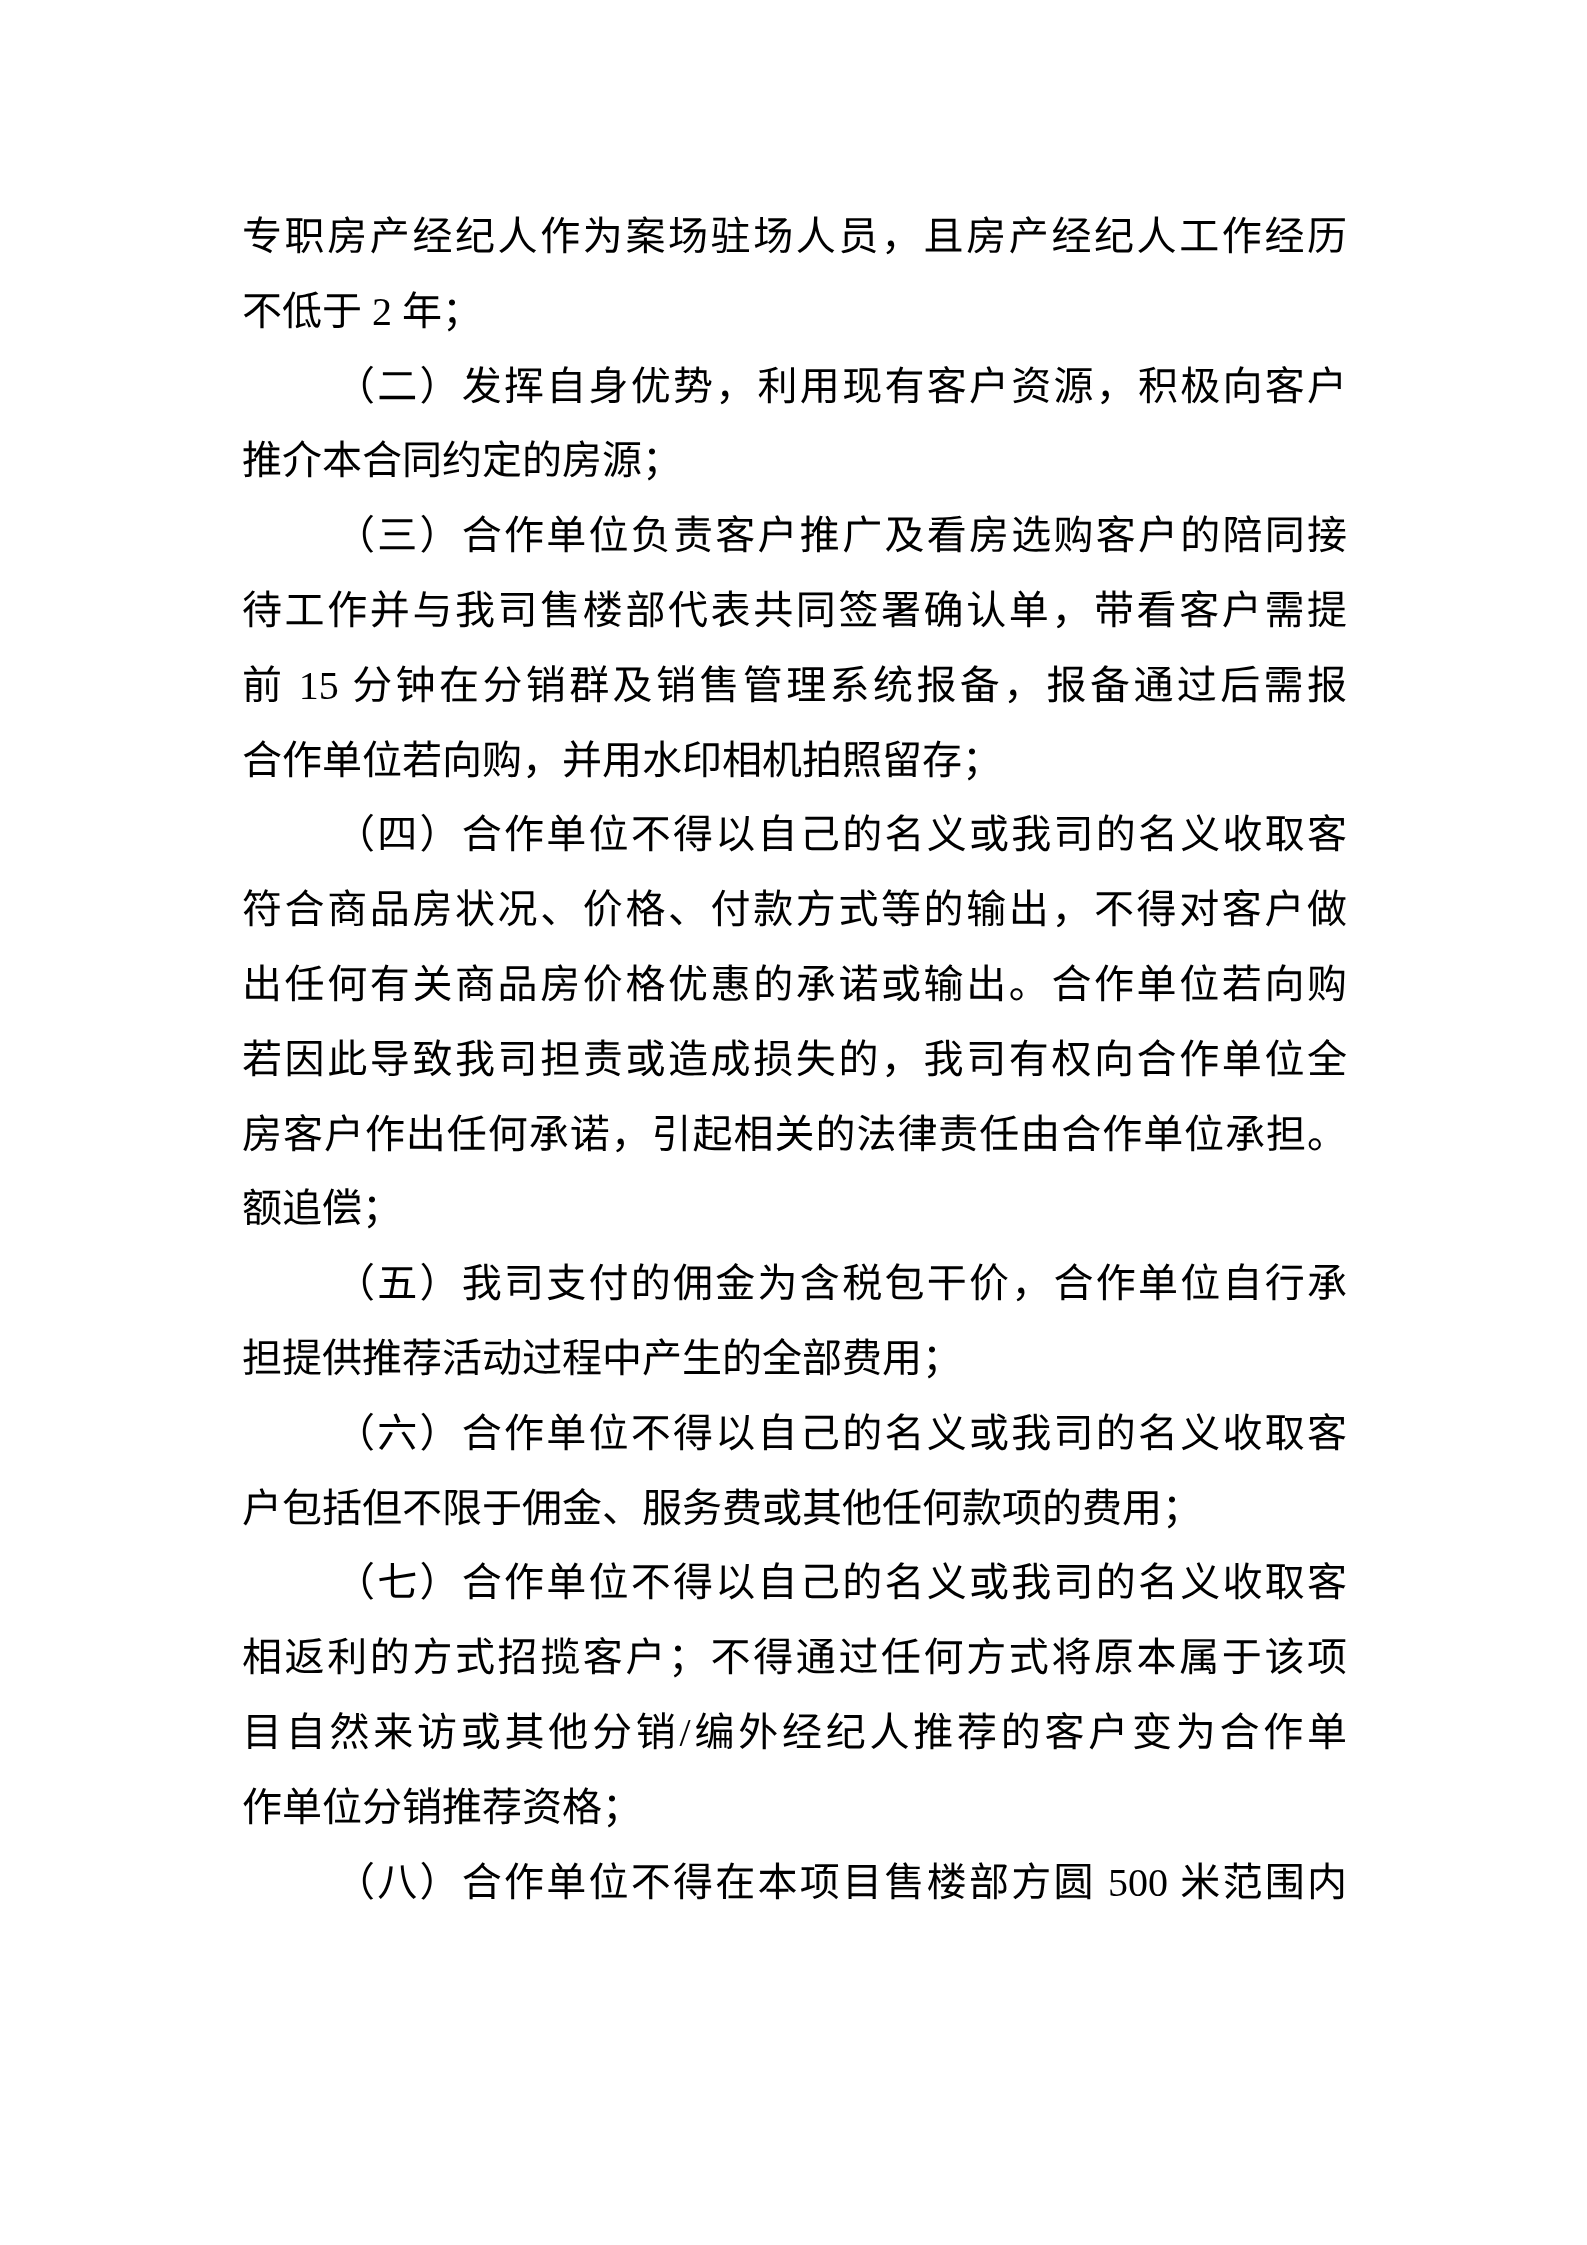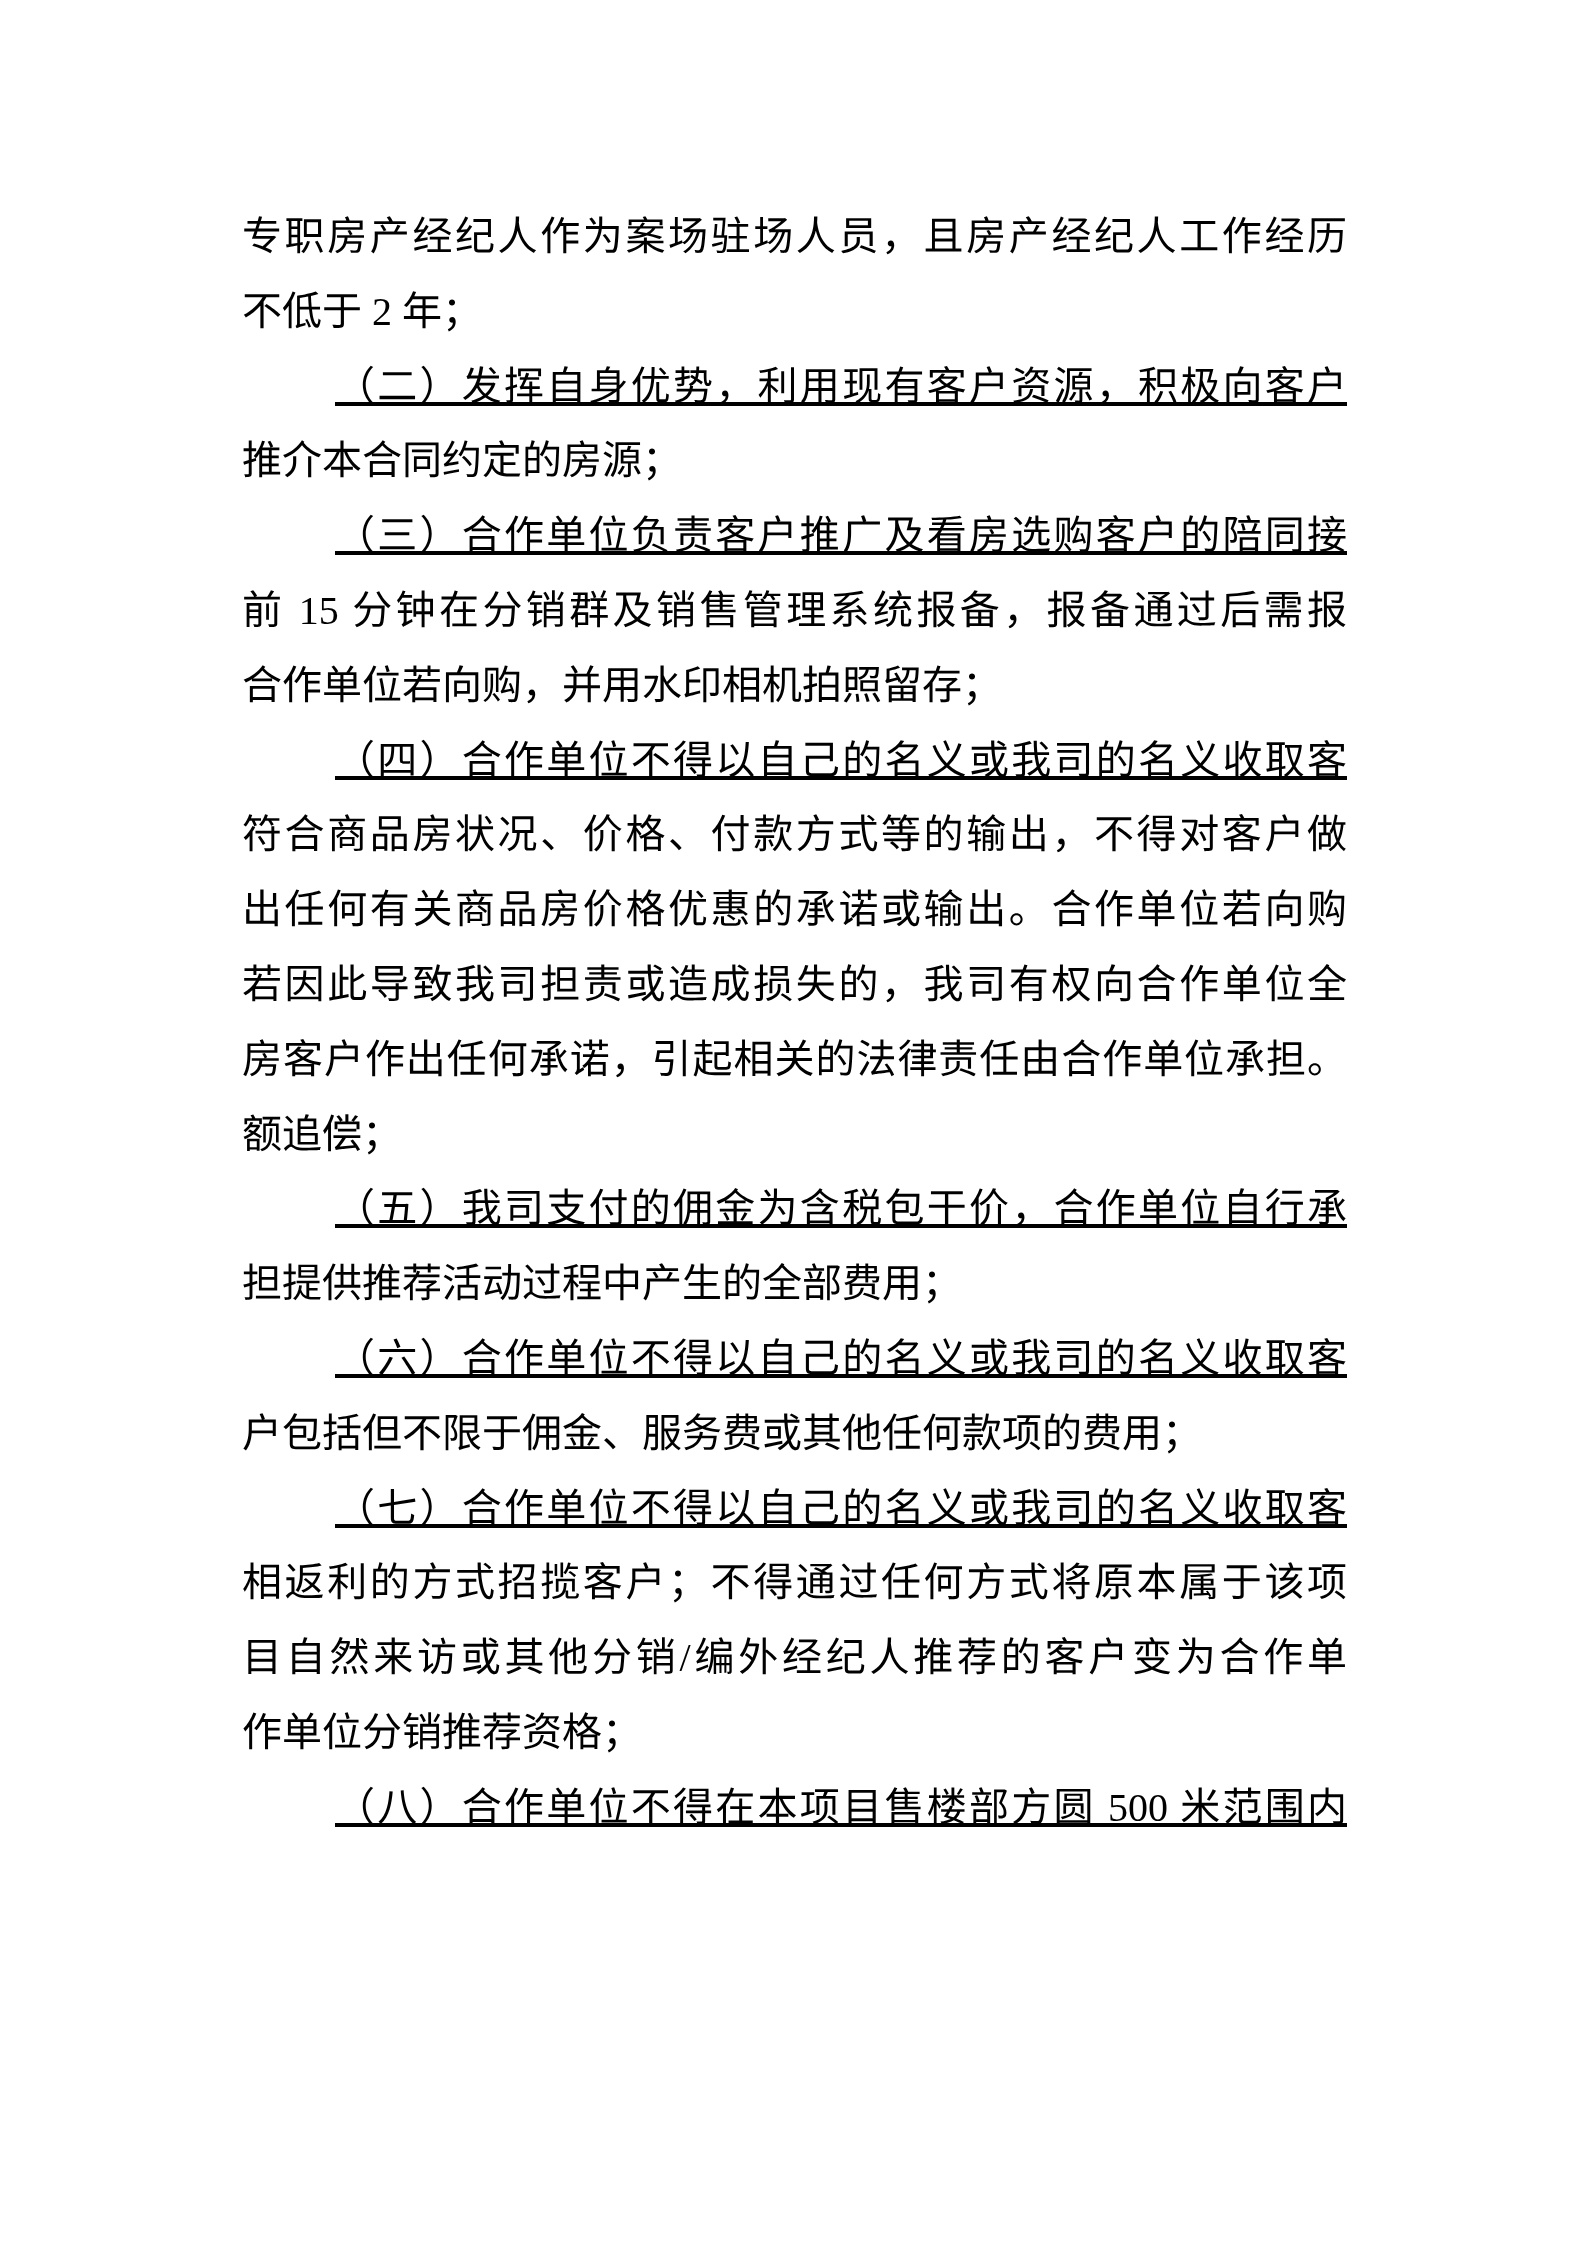--- a/index.html
+++ b/index.html
@@ -29,33 +29,33 @@
   .doc-line {
     text-align: justify;
     text-justify: inter-character;
     overflow: visible;
   }
   .doc-line.fill {
     text-align-last: justify;
   }
   .doc-line.indent {
     text-indent: 93px;
-    text-decoration: underline;
   }
 </style>
 </head>
 <body>
 
 <div class="page" style="background: rgb(255, 255, 255);">
   <div class="text-block" id="contract-text-block" style="color: rgb(0, 0, 0);">
       <div class="doc-line fill">专职房产经纪人作为案场驻场人员，且房产经纪人工作经历</div>
       <div class="doc-line">不低于 2 年；</div>
       <div class="doc-line indent fill">（二）发挥自身优势，利用现有客户资源，积极向客户</div>
       <div class="doc-line">推介本合同约定的房源；</div>
       <div class="doc-line indent fill">（三）合作单位负责客户推广及看房选购客户的陪同接</div>
+      <div class="doc-line fill">待工作并与我司售楼部代表共同签署确认单，带看客户需提</div>
       <div class="doc-line fill">前 15 分钟在分销群及销售管理系统报备，报备通过后需报</div>
       <div class="doc-line">合作单位若向购，并用水印相机拍照留存；</div>
       <div class="doc-line indent fill">（四）合作单位不得以自己的名义或我司的名义收取客</div>
       <div class="doc-line fill">符合商品房状况、价格、付款方式等的输出，不得对客户做</div>
       <div class="doc-line fill">出任何有关商品房价格优惠的承诺或输出。合作单位若向购</div>
       <div class="doc-line fill">若因此导致我司担责或造成损失的，我司有权向合作单位全</div>
       <div class="doc-line fill">房客户作出任何承诺，引起相关的法律责任由合作单位承担。</div>
       <div class="doc-line">额追偿；</div>
       <div class="doc-line indent fill">（五）我司支付的佣金为含税包干价，合作单位自行承</div>
       <div class="doc-line">担提供推荐活动过程中产生的全部费用；</div>

